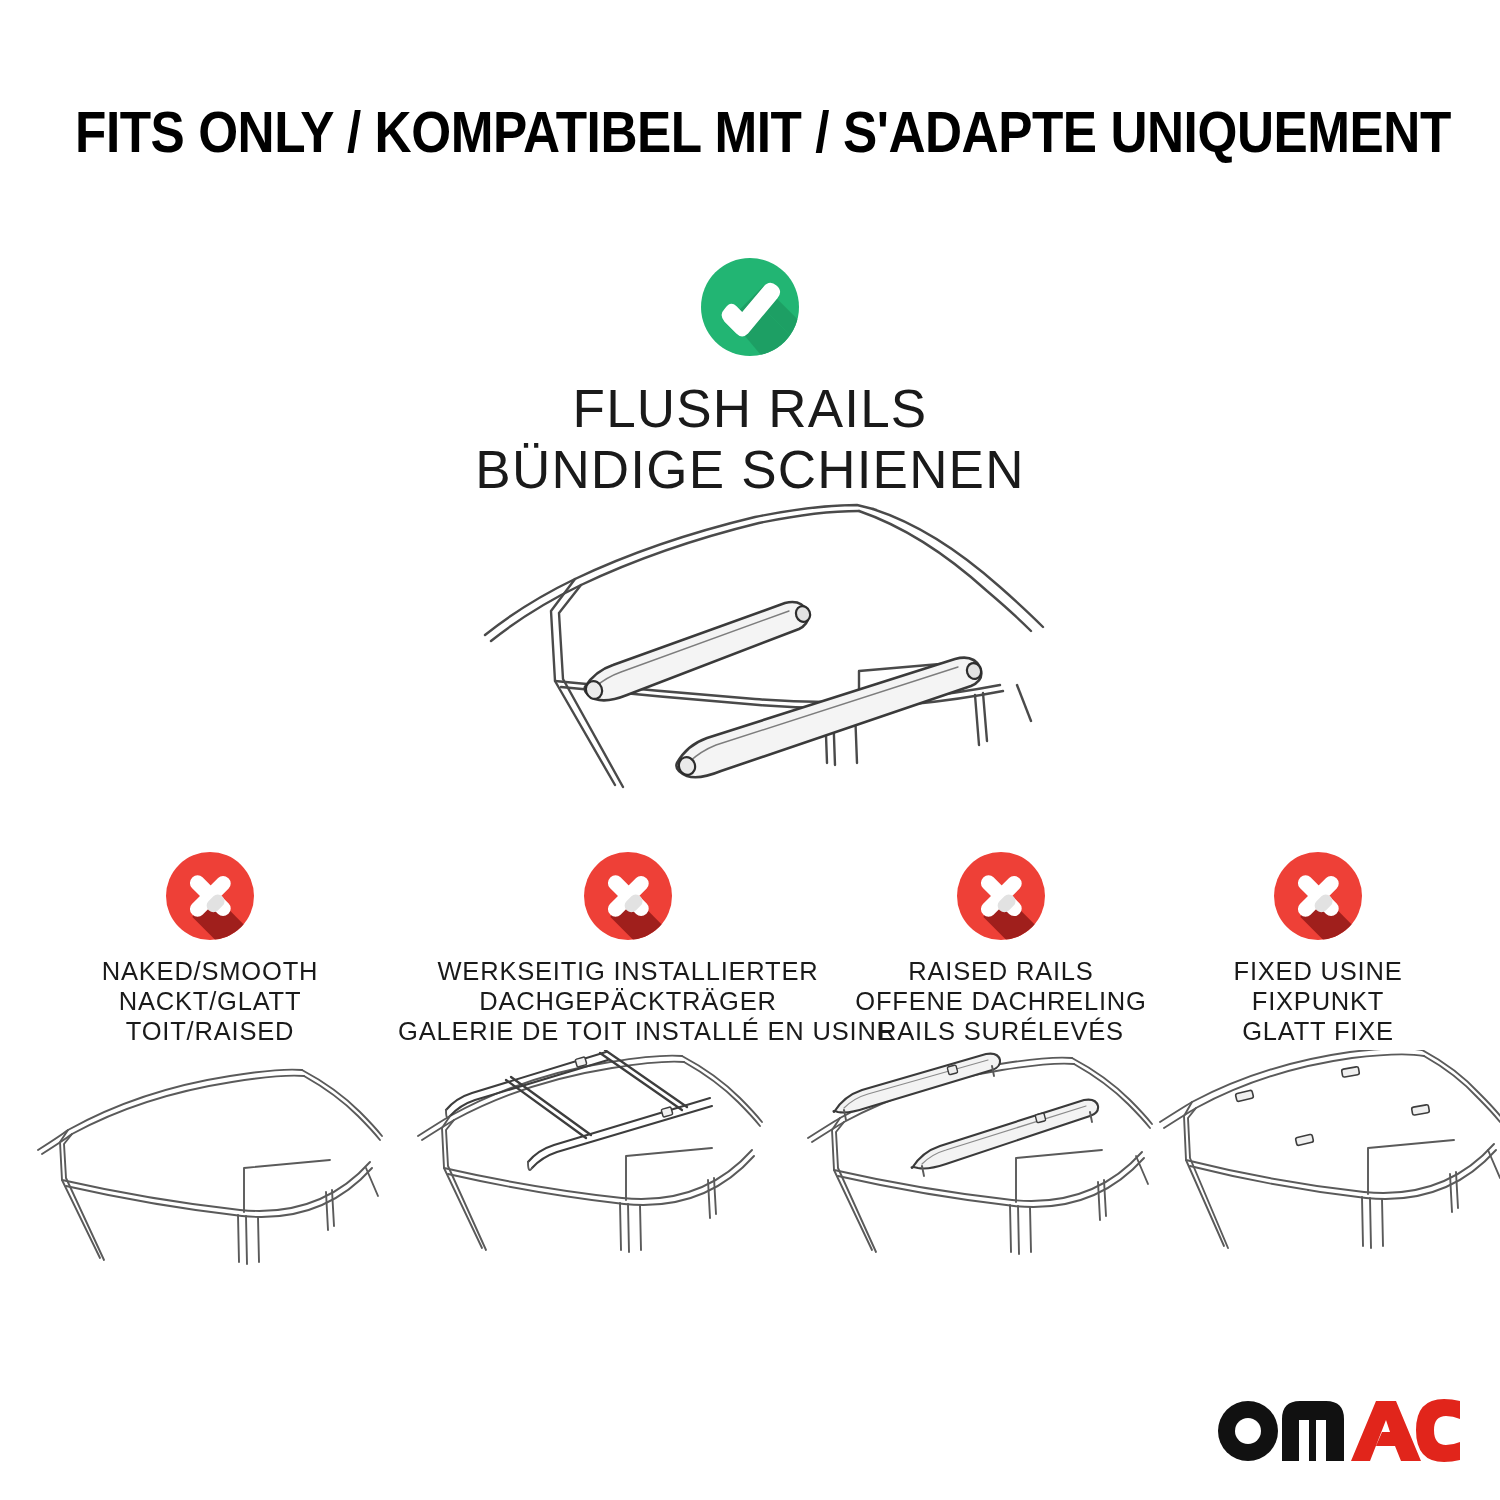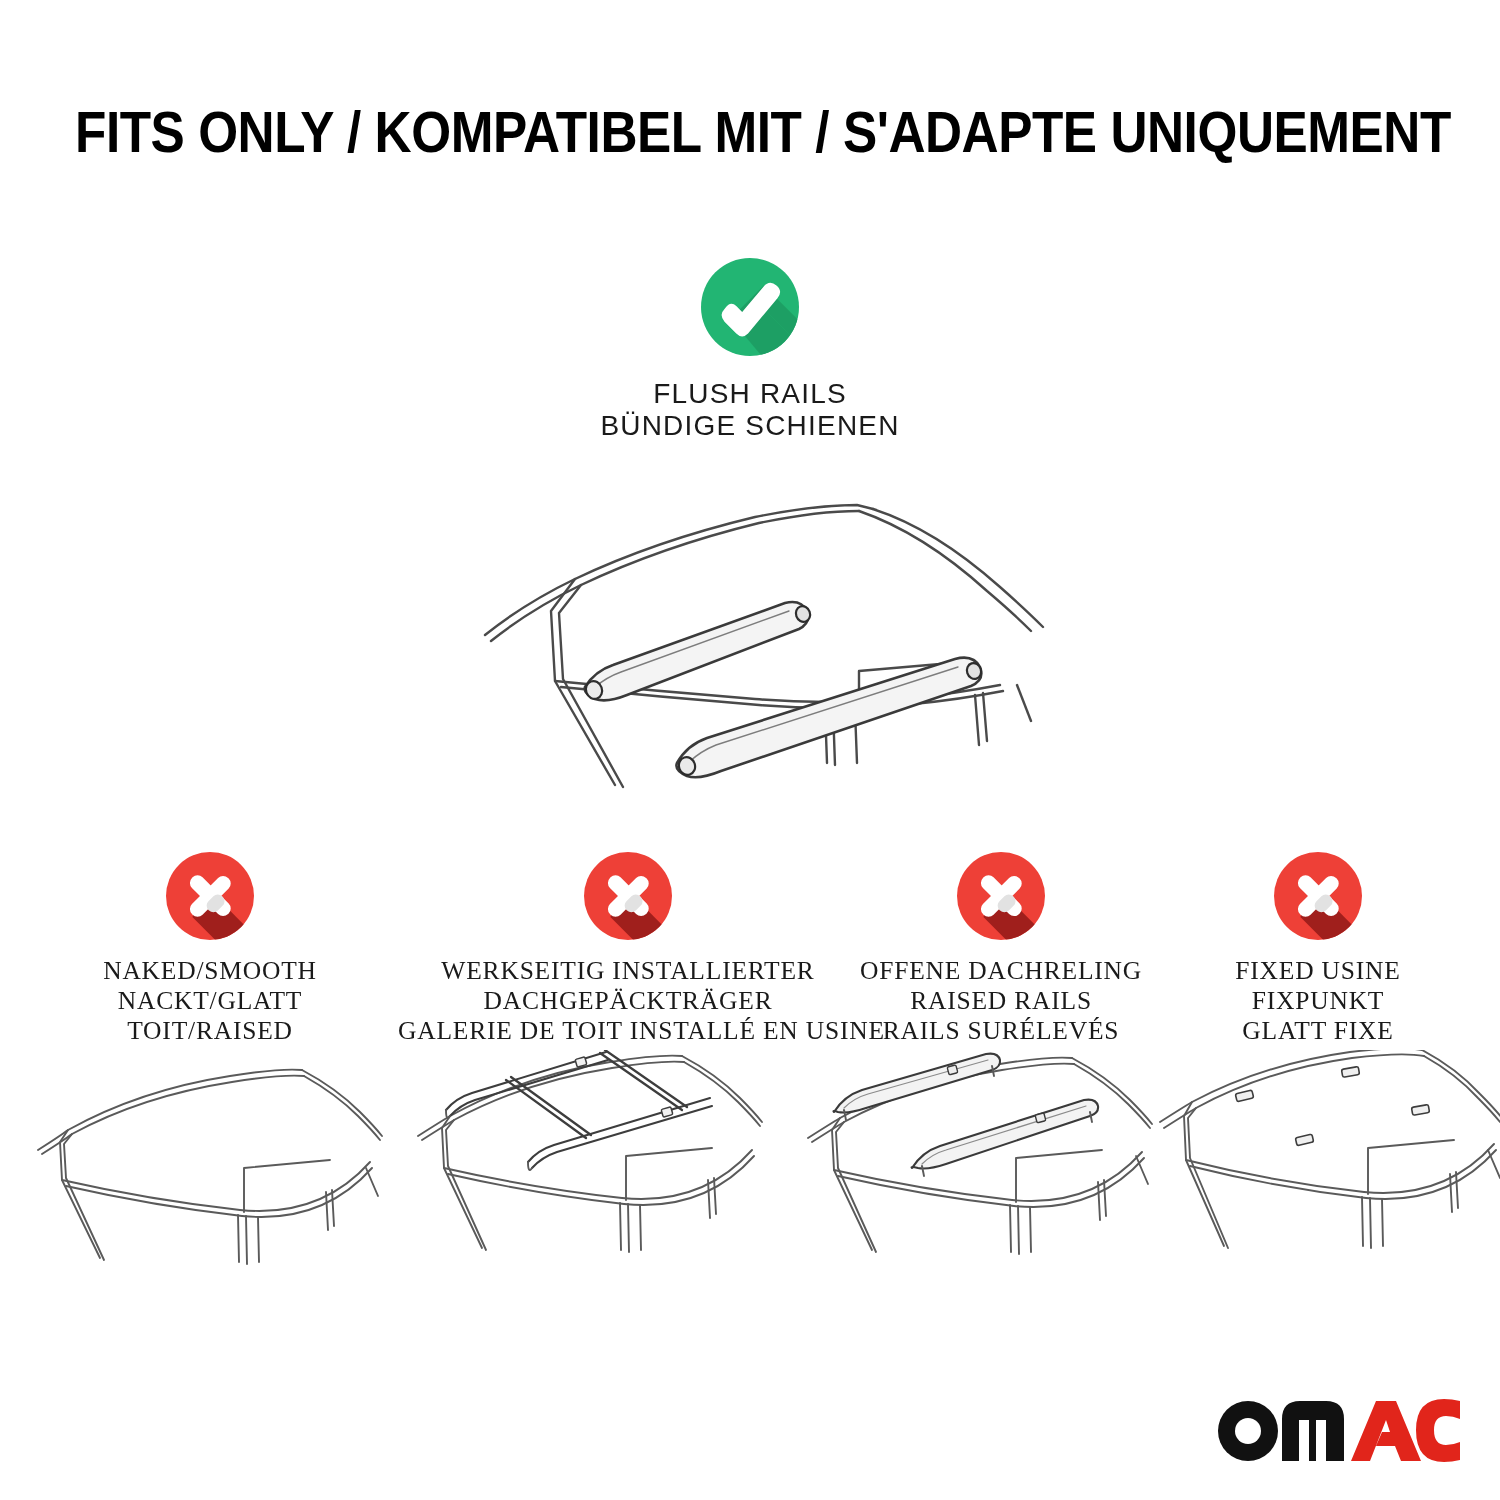--- a/index.html
+++ b/index.html
@@ -65,21 +65,21 @@
   .glyph-svg {
     position: absolute;
     left: 0; top: 0;
     width: 100%; height: 100%;
   }
 
   #fits-text {
     margin-top: 22px;
     font-family: "Liberation Sans", sans-serif;
     font-weight: 400;
-    font-size: 28px;
+    font-size: 53px;
     line-height: 1.16;
     letter-spacing: 1.2px;
     color: #1a1a1a;
   }
   #fits-text .tl { display: block; }
 
   
   #hero-illustration {
     position: absolute;
     left: 455px;
@@ -97,21 +97,21 @@
     height: 230px;
   }
   .nf-col {
     position: absolute;
     top: 0;
     text-align: center;
   }
   .nf-col .status-icon { width: 88px; height: 88px; }
   .nf-label {
     margin-top: 16px;
-    font-family: Liberation Serif, serif;
+    font-family: Liberation Sans, sans-serif;
     font-weight: 400;
     font-size: 25.5px;
     line-height: 1.18;
     letter-spacing: 0.8px;
     color: #1a1a1a;
     white-space: nowrap;
   }
   .nf-label .tl { display: block; }
 
   #nf-col-0 { left: 60px;   width: 300px; }
@@ -256,22 +256,22 @@
       </svg>
       <svg class="glyph-svg" viewBox="0 0 100 100">
         <g fill="#ffffff">
           <rect x="42" y="21" width="17" height="58" rx="8" transform="rotate(45 50 50)"></rect>
           <rect x="42" y="21" width="17" height="58" rx="8" transform="rotate(-45 50 50)"></rect>
         </g>
         <rect x="49" y="47" width="15" height="22" rx="7" fill="#e2e2e2" transform="rotate(45 56 58)"></rect>
       </svg>
     </div>
     <div class="nf-label">
+      <span class="tl">RAISED RAILS</span>
       <span class="tl">OFFENE DACHRELING</span>
-      <span class="tl">RAISED RAILS</span>
       <span class="tl">RAILS SURÉLEVÉS</span>
     </div>
   </div>
 
   <div class="nf-col" id="nf-col-3">
     <div class="status-icon bad">
       <svg class="shadow-wedge" viewBox="0 0 100 100">
         <path d="M46 40 L62 56 L100 94 L100 100 L56 100 L30 74 Z" fill="#a01f1c"></path>
       </svg>
       <svg class="glyph-svg" viewBox="0 0 100 100">

